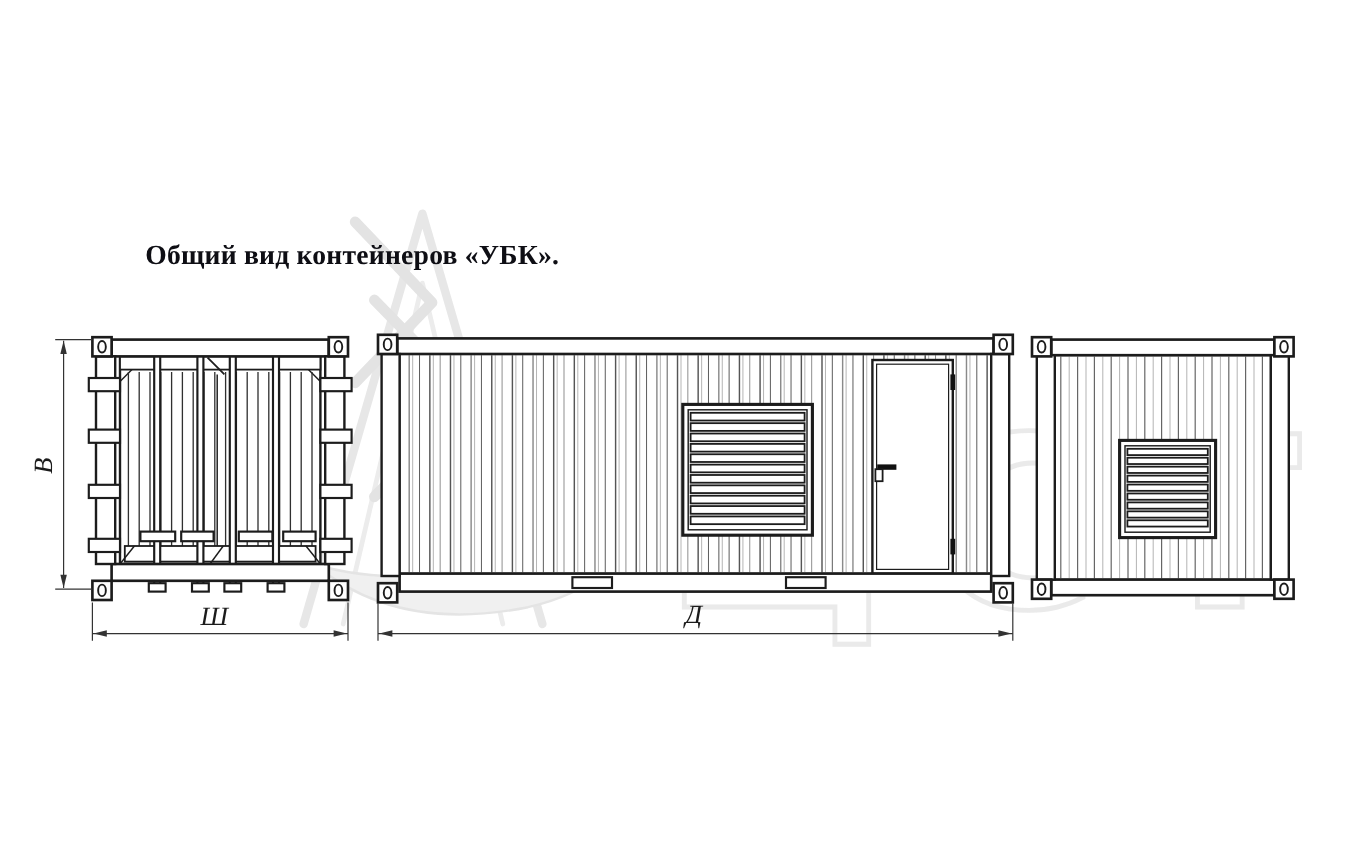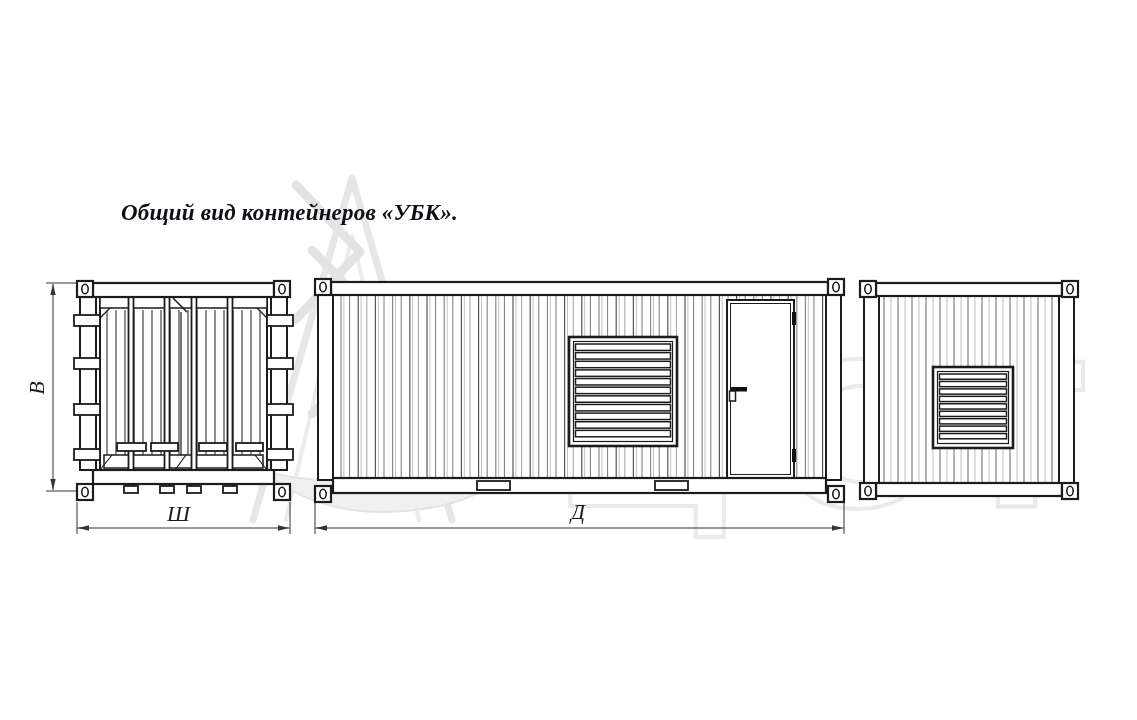--- a/index.html
+++ b/index.html
@@ -7,21 +7,20 @@
     width:1137px;height:720px;background:#ffffff;overflow:hidden;position:relative;
     font-family:"Liberation Serif", serif;
   }
   #stage{position:absolute;left:0;top:0;width:1137px;height:720px;}
   #drawing{position:absolute;left:0;top:0;}
   .title{
     position:absolute;left:121px;top:200px;
     font-family:"Liberation Serif", serif;
     font-weight:bold;font-size:23px;color:#0e0e14;letter-spacing:0.2px;
     white-space:nowrap;
-    font-style:italic;
   }
   .dim-label{
     position:absolute;
     font-family:"Liberation Serif", serif;
     font-style:italic;font-size:22px;color:#1b1b1b;
     white-space:nowrap;line-height:1;
   }
   .dim-label.rot{transform:rotate(-90deg);transform-origin:center center;}
 </style>
 </head>

